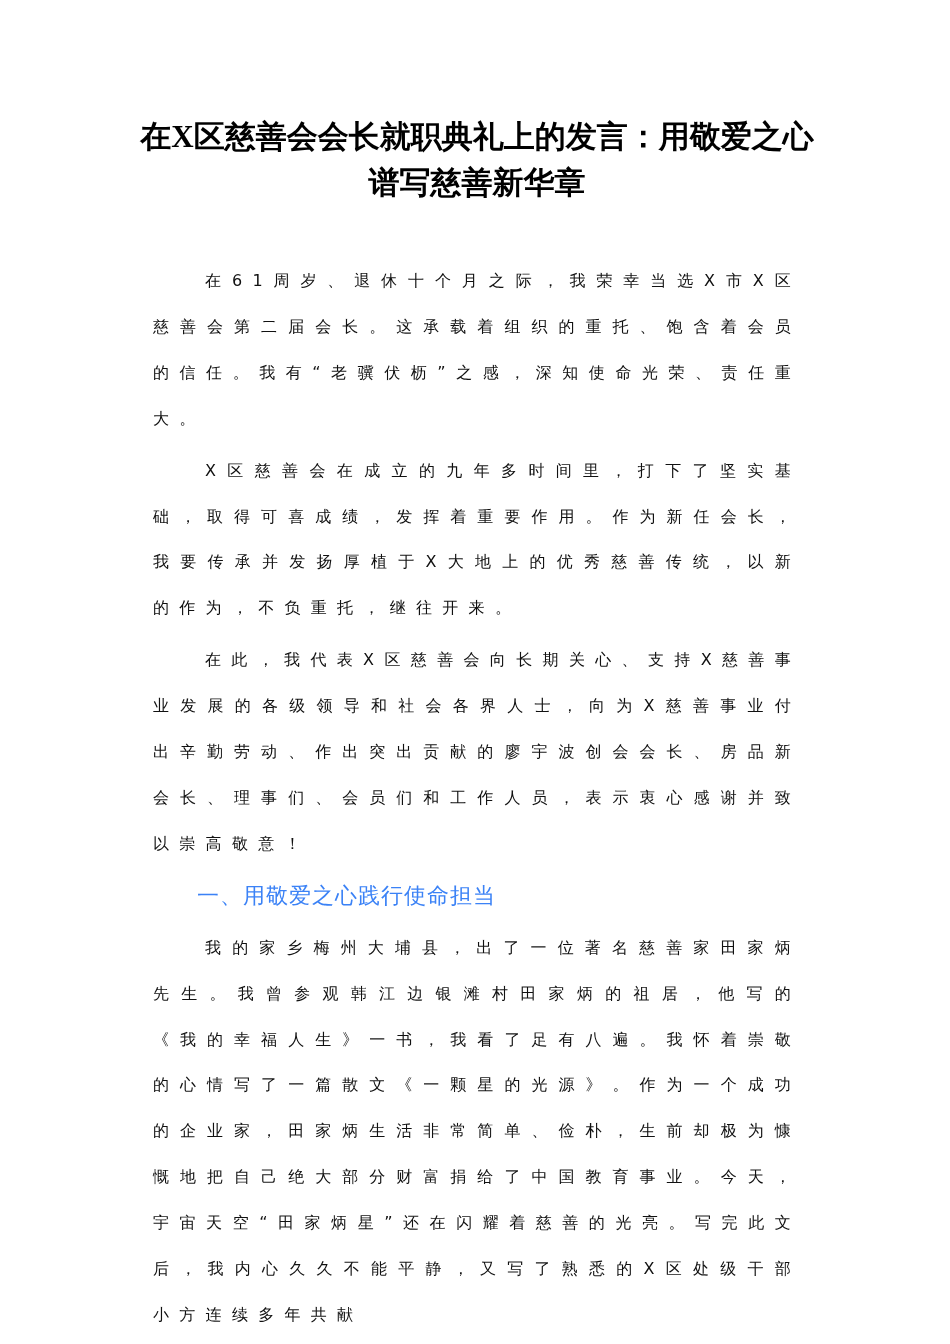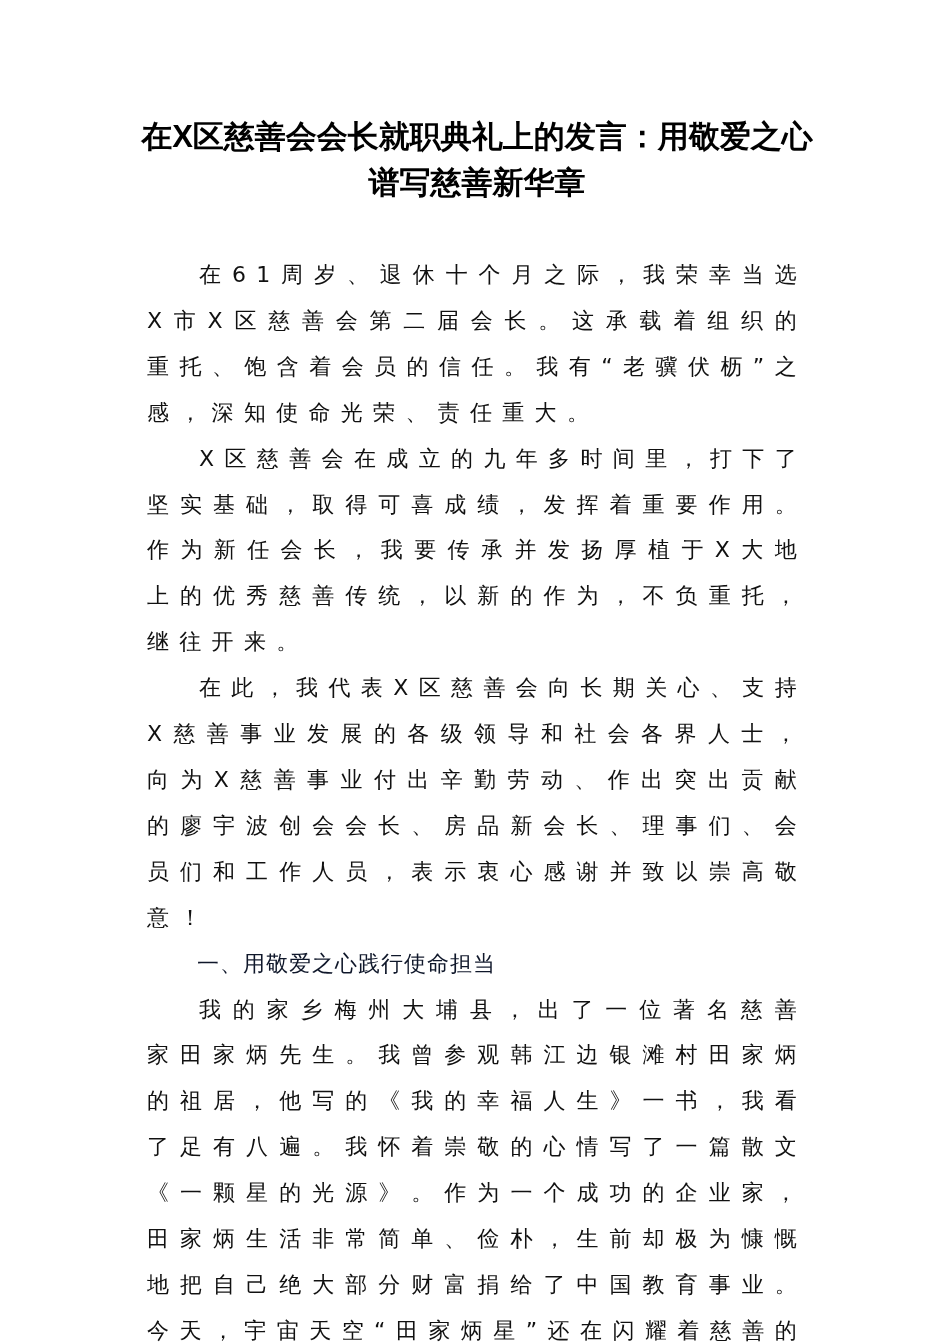--- a/index.html
+++ b/index.html
@@ -1,31 +1,31 @@
 <!DOCTYPE html>
 <html><head>
 <meta charset="utf-8">
 <style>
   html, body { margin: 0; padding: 0; background: #ffffff; }
   body { width: 950px; height: 1344px; position: relative; overflow: hidden; }
   .page { position: absolute; left: 147px; top: 0; width: 660px; color: #000; }
   .title {
     position: absolute; left: -10px; top: 114px; width: 680px;
-    text-align: center; font-family: Liberation Sans, sans-serif; font-weight: bold;
+    text-align: center; font-family: Liberation Serif, serif; font-weight: bold;
     font-size: 31px; line-height: 46px; letter-spacing: 0px; margin: 0;
   }
   .body { position: absolute; left: 0; top: 252px; width: 660px; }
   .para {
-    font-family: "DejaVu Sans", sans-serif; font-size: 22px; line-height: 45.9px;
-    margin: 0; text-align: justify; text-align-last: left; letter-spacing: 10.3px;
+    font-family: "DejaVu Sans", sans-serif; font-size: 16px; line-height: 45.9px;
+    margin: 6px; text-align: justify; text-align-last: left; letter-spacing: 10.3px;
     text-indent: 52px; color: #111;
   }
   .heading {
     font-family: "DejaVu Sans", sans-serif; font-size: 22px; line-height: 45.9px;
-    margin: 0; text-indent: 50px; letter-spacing: 1px; color: #0f172a;
+    margin: 0; text-indent: 50px; letter-spacing: 1px; color: #3b82f6;
   }
 </style>
 </head>
 <body>
 
 <div class="page">
   <h1 class="title">在X区慈善会会长就职典礼上的发言：用敬爱之心谱写慈善新华章</h1>
   <div class="body">
     <p class="para">在61周岁、退休十个月之际，我荣幸当选X市X区慈善会第二届会长。这承载着组织的重托、饱含着会员的信任。我有“老骥伏枥”之感，深知使命光荣、责任重大。</p>
     <p class="para">X区慈善会在成立的九年多时间里，打下了坚实基础，取得可喜成绩，发挥着重要作用。作为新任会长，我要传承并发扬厚植于X大地上的优秀慈善传统，以新的作为，不负重托，继往开来。</p>

